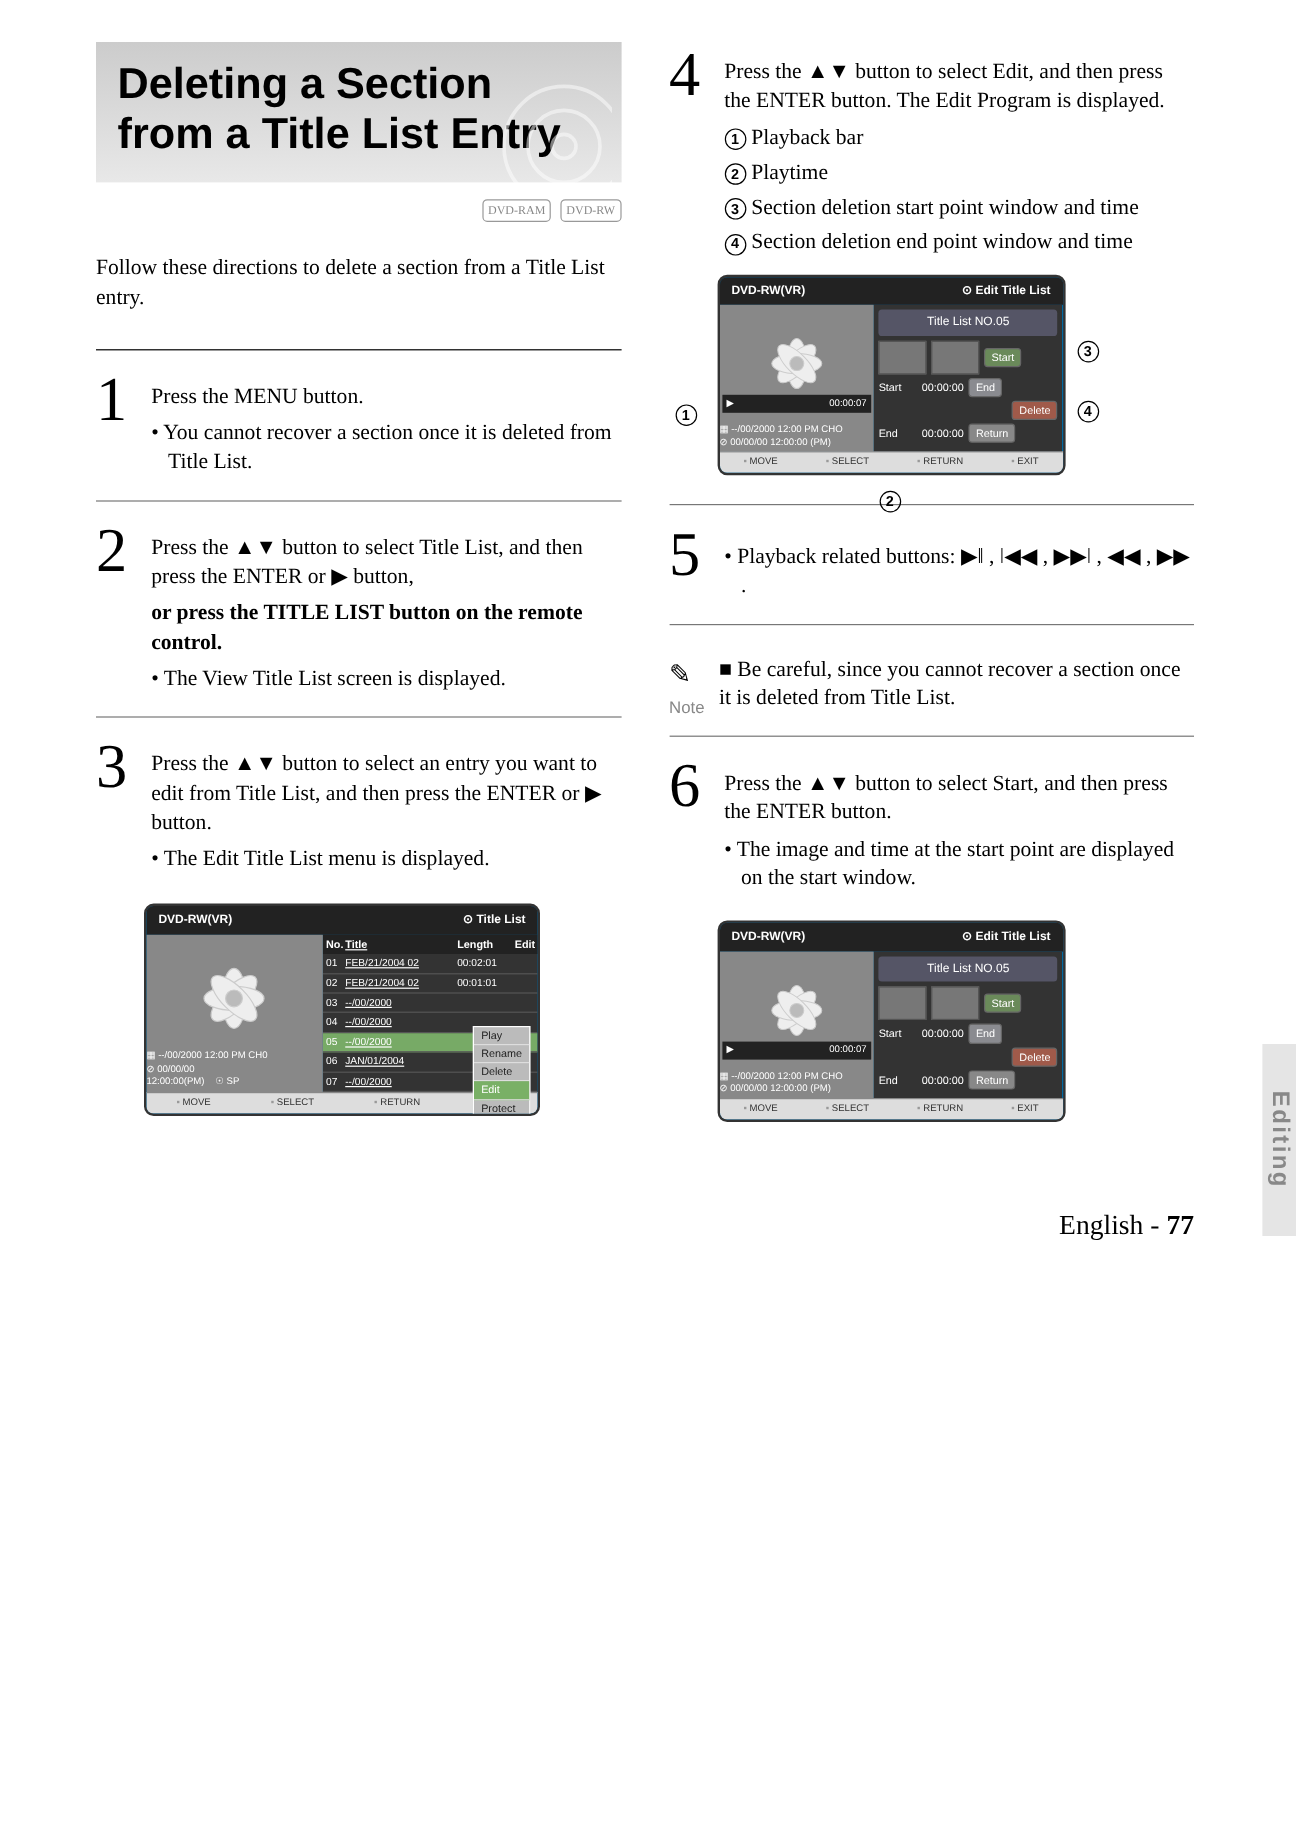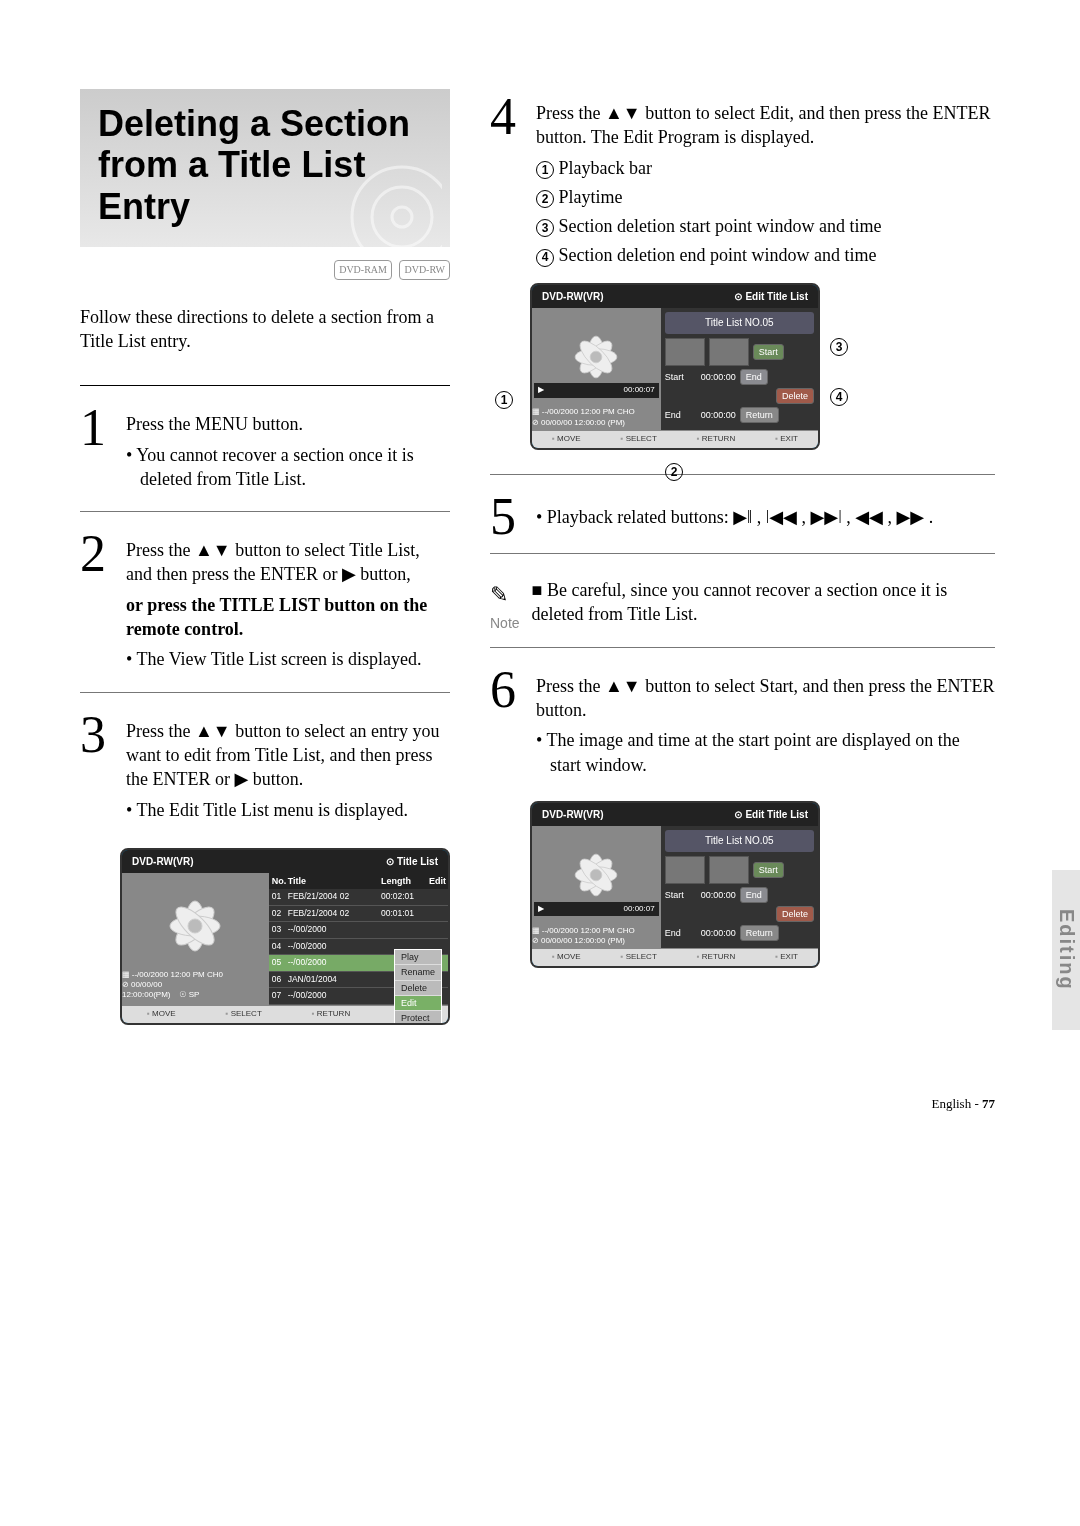--- a/index.html
+++ b/index.html
@@ -8,23 +8,23 @@
     background: #fff;
     width: 1080px;
     margin: 0 auto;
     color: #000;
     font-size: 18px;
     line-height: 1.35;
     position: relative;
   }
   .page {
     display: grid;
-    grid-template-columns: 1fr;
+    grid-template-columns: 1fr 1fr;
     gap: 40px;
-    padding: 89px 85px 50px 80px;
+    padding: 35px 85px 50px 80px;
   }
   .col { display: flex; flex-direction: column; }
   .title-block {
     background: linear-gradient(to bottom, #ccc, #e8e8e8);
     padding: 14px 18px 20px 18px;
     margin-bottom: 8px;
     position: relative;
   }
   .title-block h1 {
     font-family: Arial, Helvetica, sans-serif;
@@ -62,21 +62,21 @@
   .tvscreen .tv-body { display:flex; }
   .tvscreen .preview { width:45%; background:#888; position:relative; min-height:110px; }
   .tvscreen .preview .flower {
     position:absolute; left:50%; top:40%; transform:translate(-50%,-50%);
   }
   .tvscreen .info { position:absolute; bottom:4px; left:0; right:4px; font-size:8px; line-height:1.3; }
   .tvscreen .side { width:55%; background:#333; display:flex; flex-direction:column; }
   .rowhdr { display:flex; background:#222; font-size:9px; font-weight:bold; }
   .rowhdr span, .row span { padding:2px 3px; }
   .row { display:flex; border-bottom:1px solid #555; font-size:8.5px; }
-  .ncol{width:16px;} .tcol{flex:1;} .lcol{width:48px;} .ecol{width:22px;}
+  .ncol{width:16px;} .tcol{flex:1;text-decoration:underline;} .lcol{width:48px;} .ecol{width:22px;}
   .row.sel { background:#7a6; }
   .contextmenu { position:absolute; right:6px; top:76px; background:#bbb; border:1px solid #fff; font-size:9px; }
   .contextmenu div { padding:1px 6px; border-bottom:1px solid #ddd; color:#222; }
   .contextmenu div.hi { background:#79b066; color:#fff; }
   .tv-foot { display:flex; justify-content:space-around; background:#ddd; color:#333; font-size:8px; padding:3px 0; border-top:1px solid #888; }
   .tv-foot span::before { content:"▪ "; color:#999; }
   .editpanel { width:55%; background:#333; padding:4px; font-size:9px; }
   .paneltitle { background:#556; text-align:center; padding:4px; font-size:10px; border-radius:3px; margin-bottom:4px;}
   .editgrid .line { display:flex; align-items:center; gap:4px; margin:3px 0;}
   .editgrid .thumb { width:40px; height:28px; background:#777; border:1px solid #555;}
@@ -96,21 +96,21 @@
   .ann-abs { position:absolute; }
   .note-row { display:flex; gap:12px; align-items:flex-start; margin-top:10px;}
   .note-icon { font-size:22px; margin-top:2px; }
   .note-label { font-family: Arial, sans-serif; color:#888; font-size:14px; margin-top:4px; }
   .side-tab {
     position:absolute; right:0; top:870px; width:28px; height:160px;
     background:#e5e5e5; display:flex; align-items:center; justify-content:center;
     font-family: Arial, sans-serif; font-weight:bold; color:#888; font-size:20px;
     writing-mode: vertical-rl; letter-spacing:2px;
   }
-  .footer { text-align:right; margin-top:30px; grid-column:1 / span 2; font-size:13px; }
+  .footer { text-align:right; margin-top:30px; grid-column:1 / span 2; font-size:23px; }
   .footer b { font-weight:bold; }
   .playrow { background:#222; padding:2px 4px; display:flex; justify-content:space-between; font-size:8px; margin-top:2px;}
 </style>
 </head>
 <body>
 
 <div class="page">
 
   <div class="col">
 

